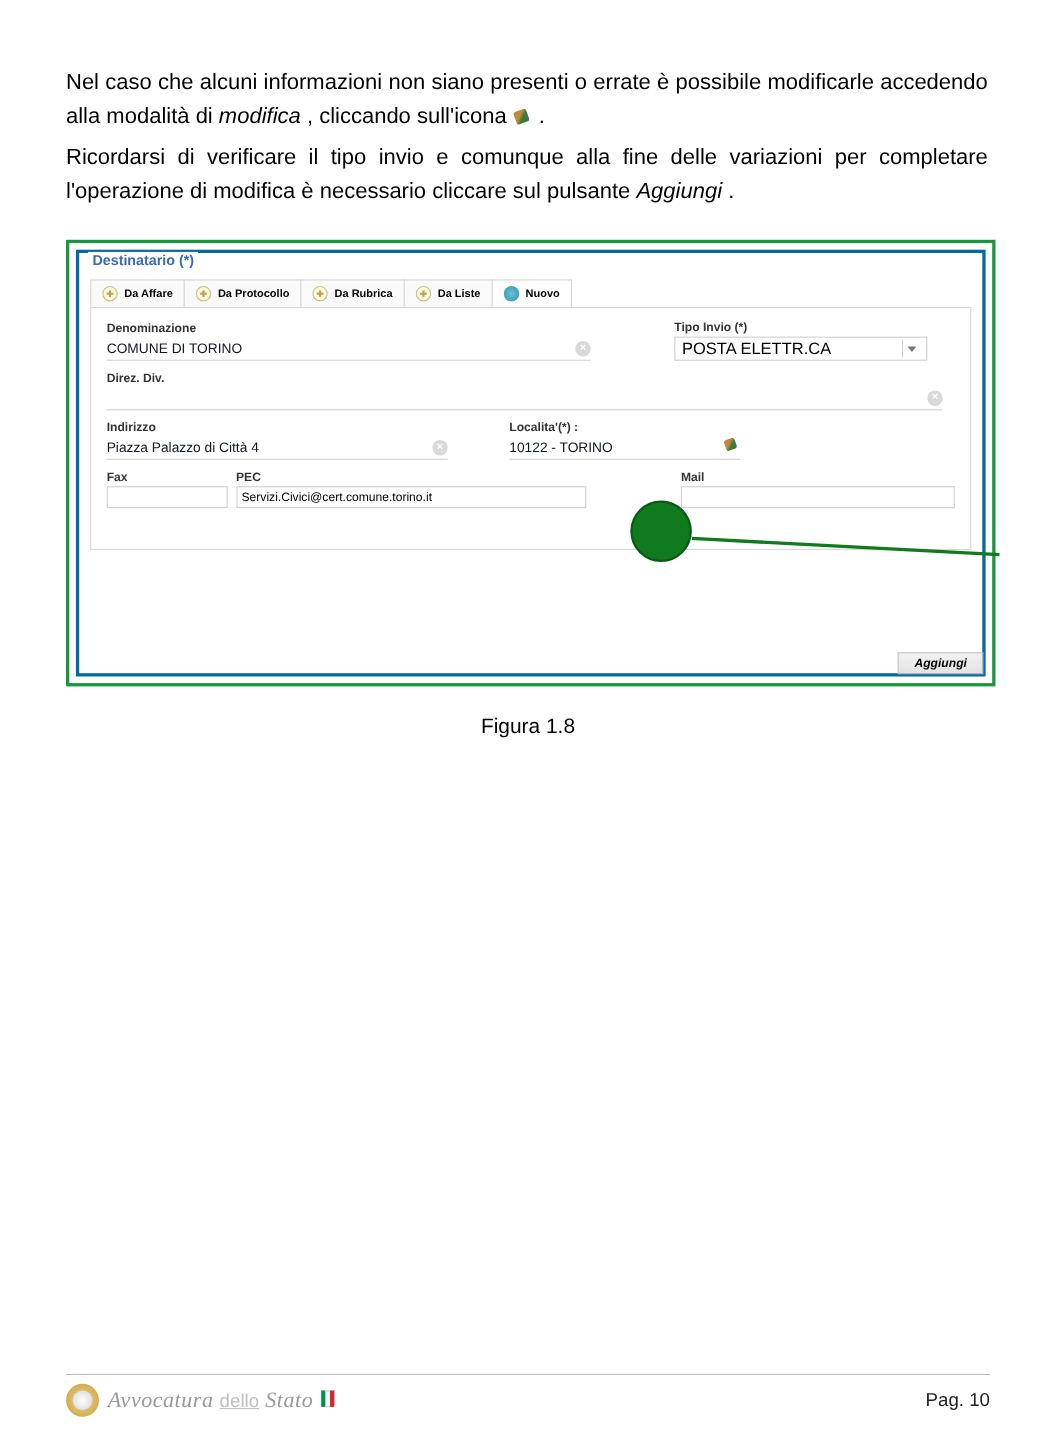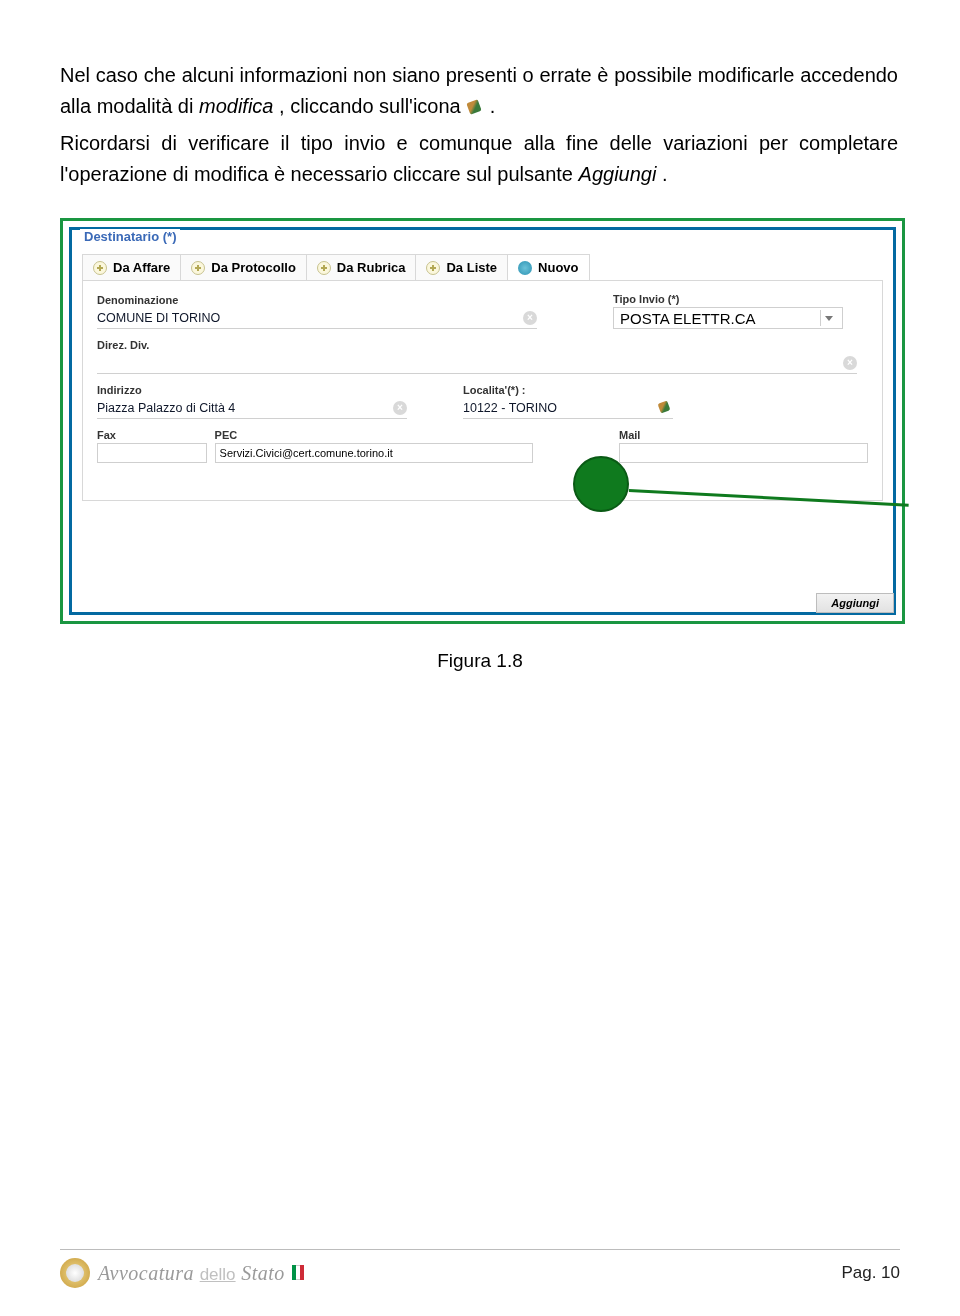--- a/index.html
+++ b/index.html
@@ -65,21 +65,21 @@
     display: flex;
     gap: 0;
     margin-top: 18px;
     border-bottom: 1px solid #d8d8d8;
   }
   .tab {
     border: 1px solid #d8d8d8;
     border-bottom: none;
     background: #fafafa;
     padding: 5px 10px;
-    font-size: 13px;
+    font-size: 10px;
     font-weight: bold;
     display: flex;
     align-items: center;
     gap: 6px;
     margin-right: -1px;
     cursor: pointer;
   }
   .tab.active { background: #fff; }
   .tab-plus {
     width: 14px; height: 14px;
@@ -347,21 +347,21 @@
         <div class="col" style="width:310px;">
           <span class="lbl">Indirizzo</span>
           <div class="line" style="display:flex;align-items:center;">
             <span class="val" style="flex:1">Piazza Palazzo di Città 4</span>
             <span class="clear-x">×</span>
           </div>
         </div>
         <div class="col" style="width:40px;"></div>
         <div class="col" style="width:210px;">
           <span class="lbl">Localita'(*) :</span>
-          <div class="line" style="display:flex;align-items:center;gap:24px;">
+          <div class="line" style="display:flex;gap:24px;">
             <span class="val" style="flex:1">10122 - TORINO</span>
             <span class="loc-icon"></span>
           </div>
         </div>
       </div>
 
       <div class="row">
         <div class="col" style="width:110px;">
           <span class="lbl">Fax</span>
           <input class="txt" value="" style="">

